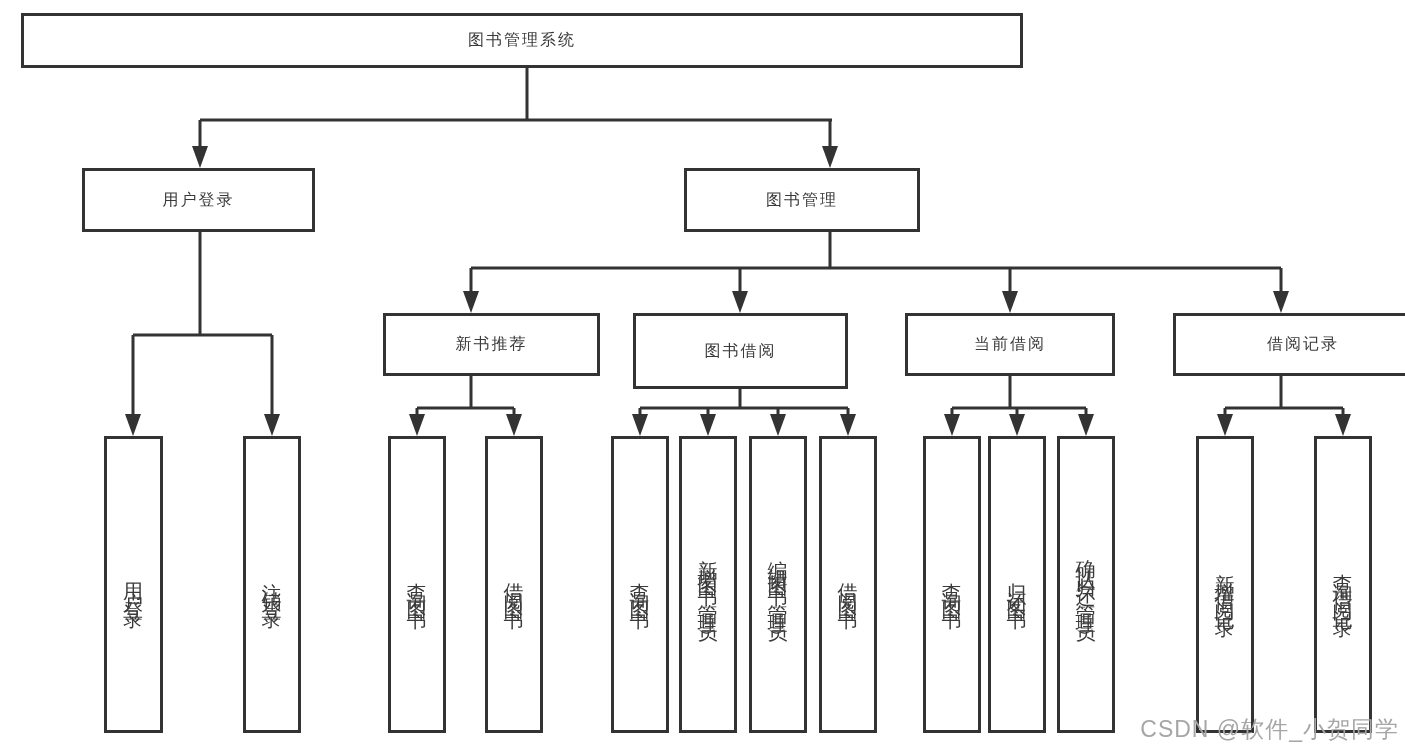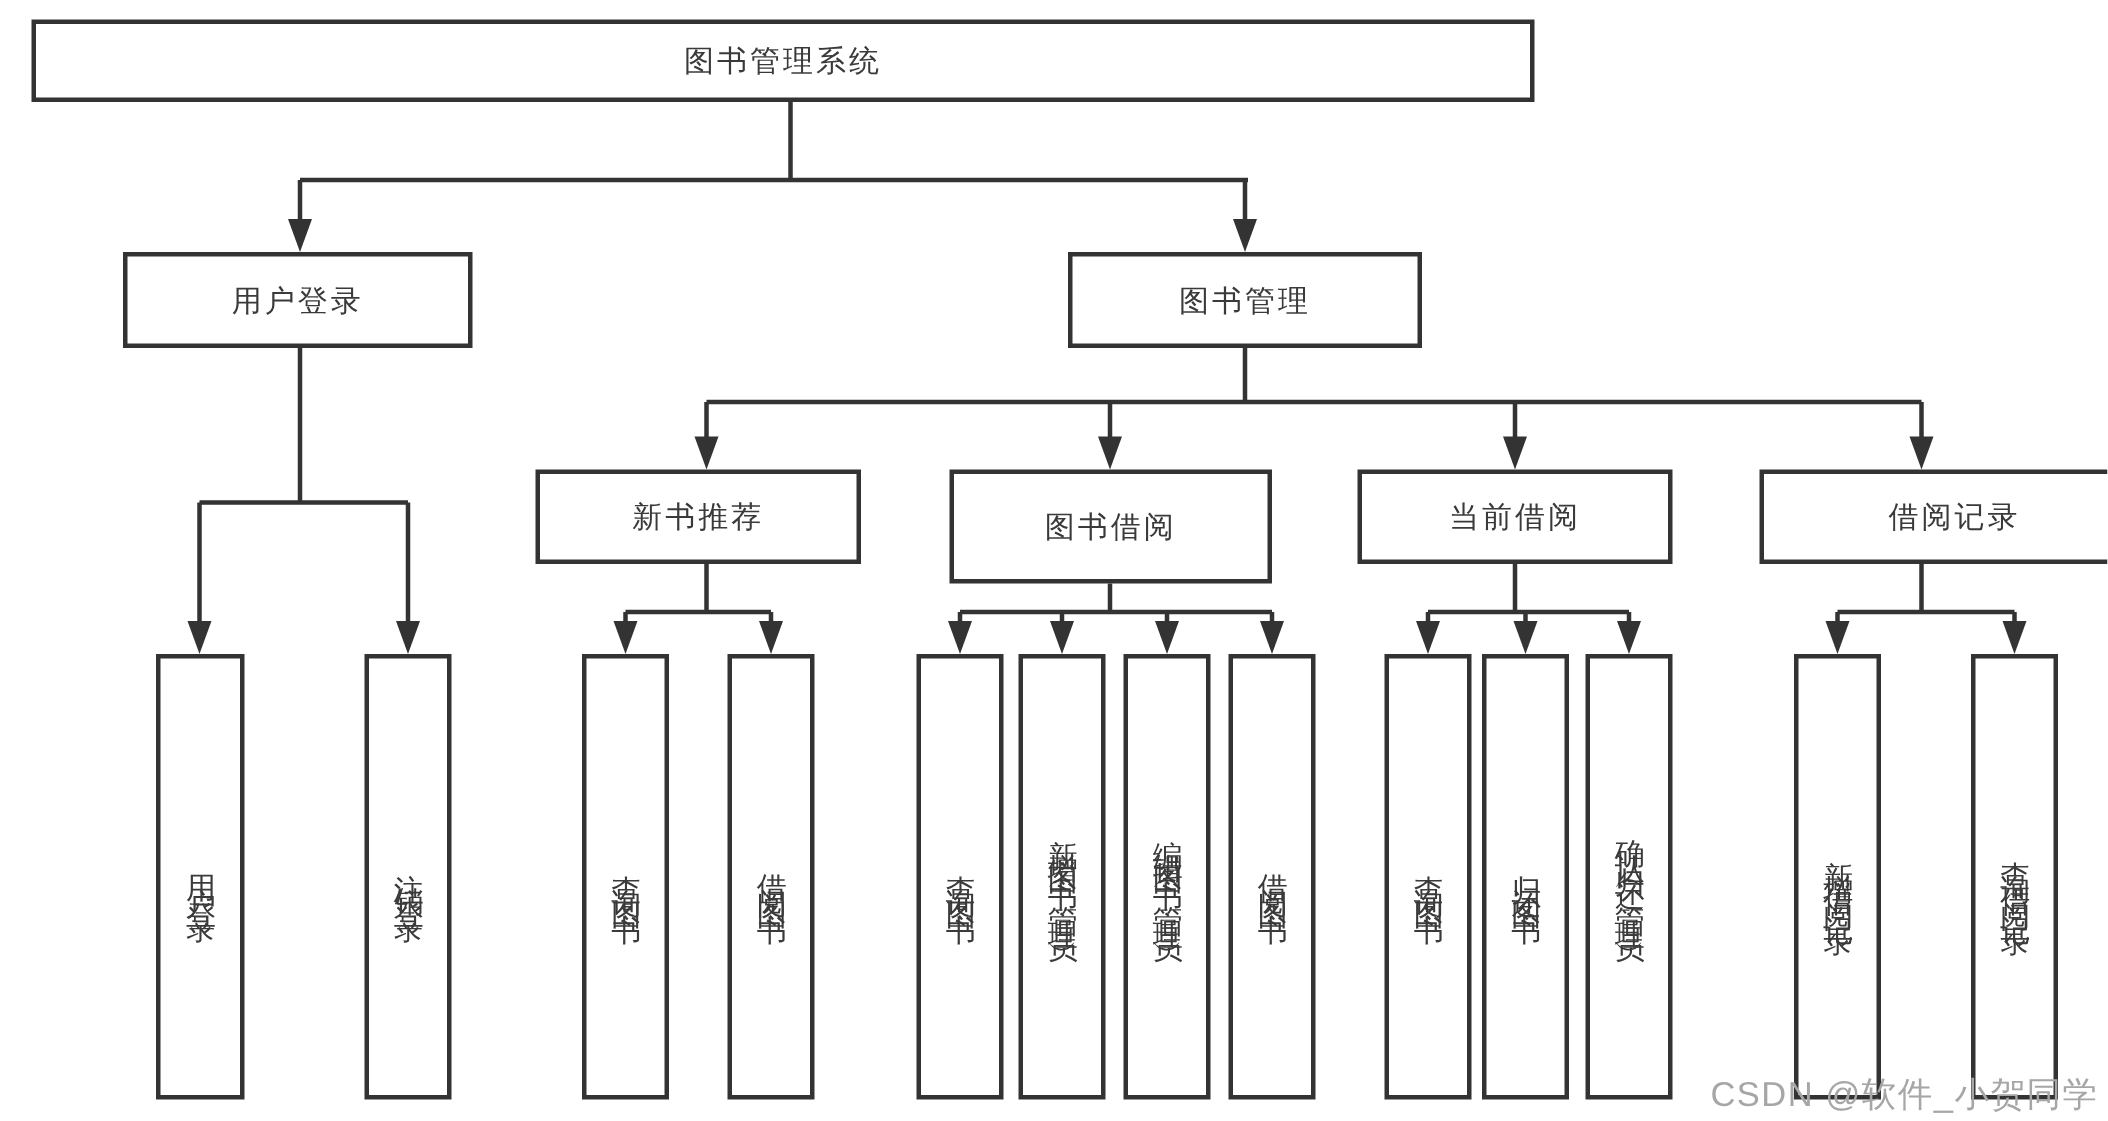--- a/index.html
+++ b/index.html
@@ -17,21 +17,21 @@
     box-sizing:border-box;
     background:#ffffff;
     border:3px solid #333333;
     display:flex;
     align-items:center;
     justify-content:center;
     z-index:1;
     color:#3a3a3a;
   }
   .node.h{
-    font-size:20px;
+    font-size:16px;
     letter-spacing:2px;
     white-space:nowrap;
   }
   .node.leaf{
     top:436px;
     width:58px;
     height:297px;
   }
   .node.leaf .vtext{
     writing-mode:vertical-rl;
@@ -93,25 +93,25 @@
     <polygon points="1343,436 1335,414 1351,414" fill="#333333" stroke="none"></polygon>
   </svg>
 
   <div class="node h" style="left:21px;top:13px;width:1002px;height:55px;">
     <span>图书管理系统</span>
   </div>
 
   <div class="node h" style="left:82px;top:168px;width:233px;height:64px;">
     <span>用户登录</span>
   </div>
-  <div class="node h" style="left:712px;top:168px;width:236px;height:64px;">
+  <div class="node h" style="left:684px;top:168px;width:236px;height:64px;">
     <span>图书管理</span>
   </div>
 
-  <div class="node h" style="left:357px;top:313px;width:217px;height:63px;">
+  <div class="node h" style="left:383px;top:313px;width:217px;height:63px;">
     <span>新书推荐</span>
   </div>
   <div class="node h" style="left:633px;top:313px;width:215px;height:76px;">
     <span>图书借阅</span>
   </div>
   <div class="node h" style="left:905px;top:313px;width:210px;height:63px;">
     <span>当前借阅</span>
   </div>
   <div class="node h" style="left:1173px;top:313px;width:260px;height:63px;">
     <span>借阅记录</span>

